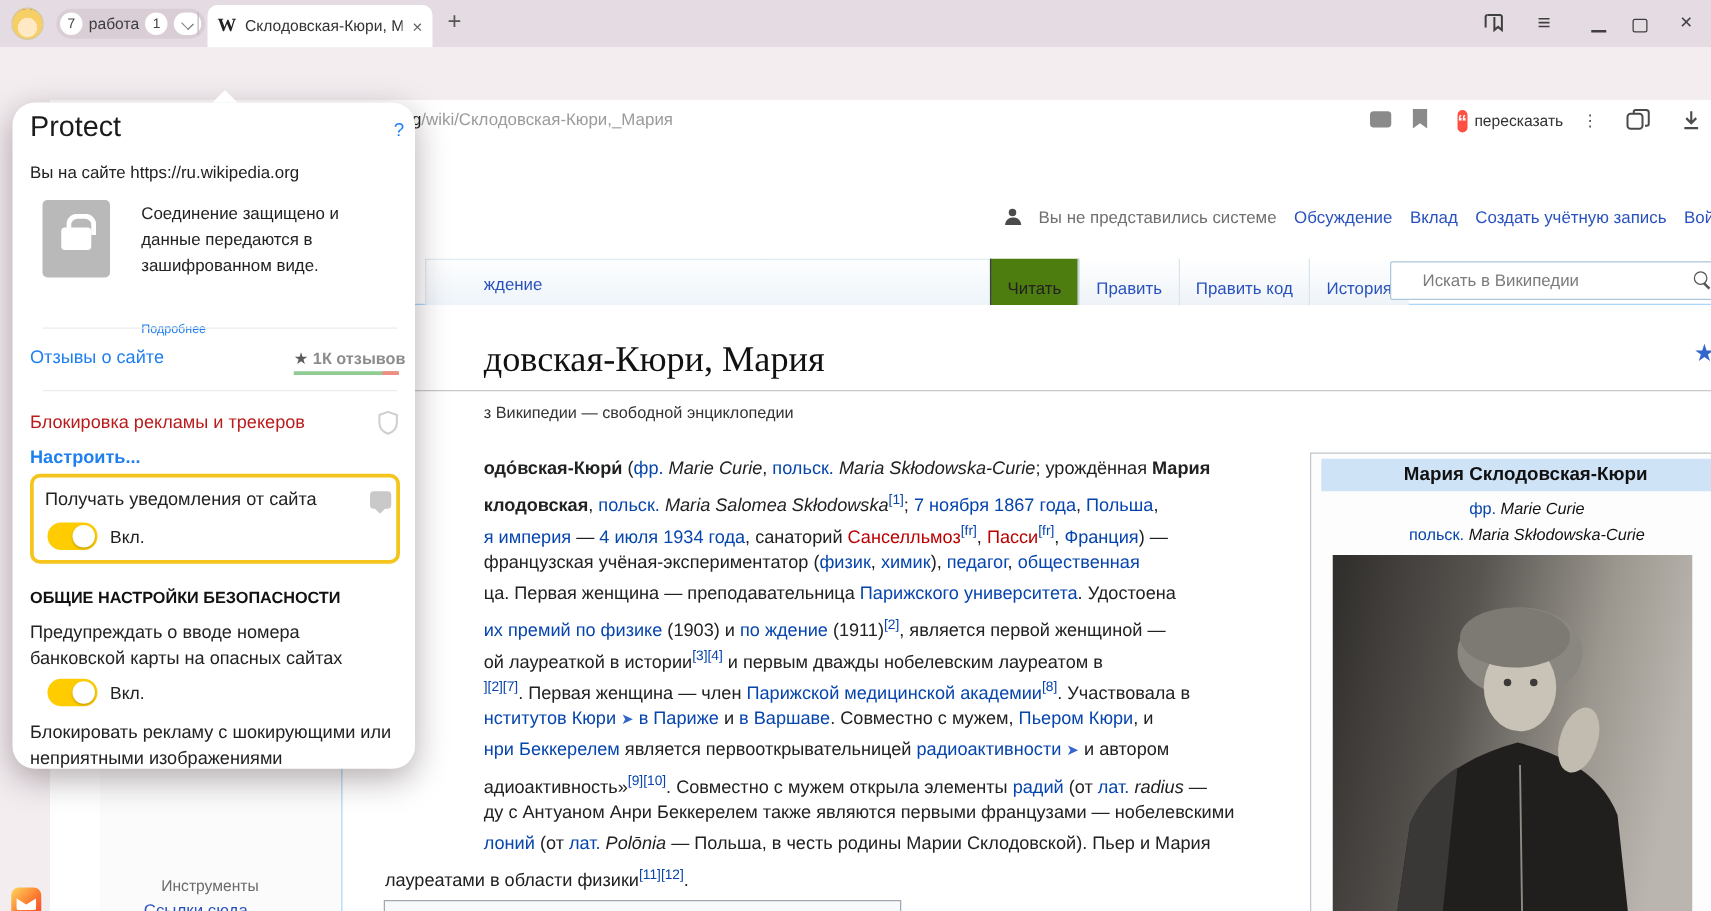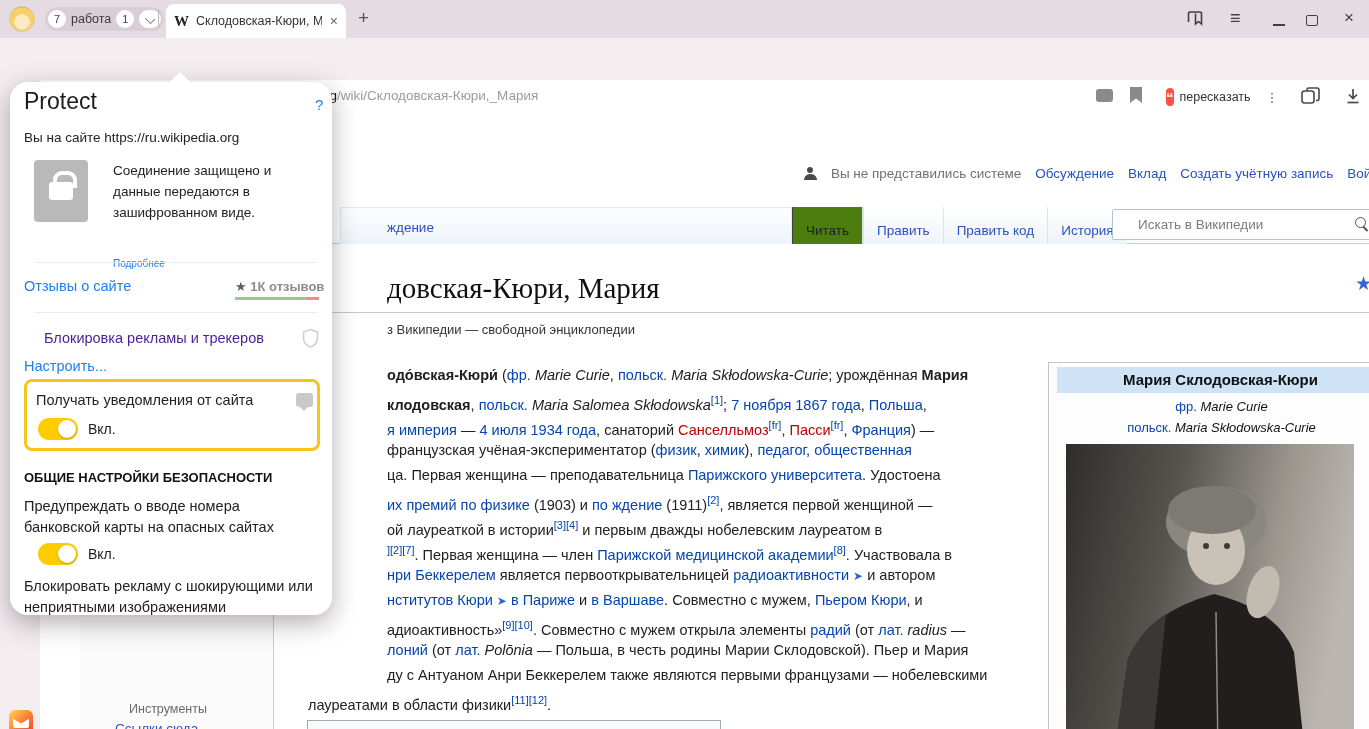--- a/index.html
+++ b/index.html
@@ -204,25 +204,25 @@
 
     <div class="abs article">
         <div class="pline cut"><span class="sg-b">одо́вская-Кюри́</span><span class="sg-p"> (</span><span class="sg-a">фр.</span><span class="sg-i"> Marie Curie</span><span class="sg-p">, </span><span class="sg-a">польск.</span><span class="sg-i"> Maria Skłodowska-Curie</span><span class="sg-p">; урождённая </span><span class="sg-b">Мария</span></div>
         <div class="pline cut"><span class="sg-b">клодовская</span><span class="sg-p">, </span><span class="sg-a">польск.</span><span class="sg-i"> Maria Salomea Skłodowska</span><span class="sg-ref">[1]</span><span class="sg-p">; </span><span class="sg-a">7 ноября 1867 года</span><span class="sg-p">, </span><span class="sg-a">Польша</span><span class="sg-p">,</span></div>
         <div class="pline cut"><span class="sg-a">я империя</span><span class="sg-p"> — </span><span class="sg-a">4 июля 1934 года</span><span class="sg-p">, санаторий </span><span class="sg-r">Санселльмоз</span><span class="sg-ref">[fr]</span><span class="sg-p">, </span><span class="sg-r">Пасси</span><span class="sg-ref">[fr]</span><span class="sg-p">, </span><span class="sg-a">Франция</span><span class="sg-p">) —</span></div>
         <div class="pline cut"><span class="sg-p">французская учёная-экспериментатор (</span><span class="sg-a">физик</span><span class="sg-p">, </span><span class="sg-a">химик</span><span class="sg-p">), </span><span class="sg-a">педагог</span><span class="sg-p">, </span><span class="sg-a">общественная</span></div>
         <div class="pline cut"><span class="sg-p">ца. Первая женщина — преподавательница </span><span class="sg-a">Парижского университета</span><span class="sg-p">. Удостоена</span></div>
         <div class="pline cut"><span class="sg-a">их премий по физике</span><span class="sg-p"> (1903) и </span><span class="sg-a">по ждение</span><span class="sg-p"> (1911)</span><span class="sg-ref">[2]</span><span class="sg-p">, является первой женщиной —</span></div>
         <div class="pline cut"><span class="sg-p">ой лауреаткой в истории</span><span class="sg-ref">[3][4]</span><span class="sg-p"> и первым дважды нобелевским лауреатом в</span></div>
         <div class="pline cut"><span class="sg-ref">][2][7]</span><span class="sg-p">. Первая женщина — член </span><span class="sg-a">Парижской медицинской академии</span><span class="sg-ref">[8]</span><span class="sg-p">. Участвовала в</span></div>
+        <div class="pline cut"><span class="sg-a">нститутов Кюри</span><span class="sg-p"> </span><span class="sg-play">➤</span><span class="sg-p"> </span><span class="sg-a">в Париже</span><span class="sg-p"> и </span><span class="sg-a">в Варшаве</span><span class="sg-p">. Совместно с мужем, </span><span class="sg-a">Пьером Кюри</span><span class="sg-p">, и</span></div>
         <div class="pline cut"><span class="sg-a">нри Беккерелем</span><span class="sg-p"> является первооткрывательницей </span><span class="sg-a">радиоактивности</span><span class="sg-p"> </span><span class="sg-play">➤</span><span class="sg-p"> и автором</span></div>
-        <div class="pline cut"><span class="sg-a">нститутов Кюри</span><span class="sg-p"> </span><span class="sg-play">➤</span><span class="sg-p"> </span><span class="sg-a">в Париже</span><span class="sg-p"> и </span><span class="sg-a">в Варшаве</span><span class="sg-p">. Совместно с мужем, </span><span class="sg-a">Пьером Кюри</span><span class="sg-p">, и</span></div>
         <div class="pline cut"><span class="sg-p">адиоактивность»</span><span class="sg-ref">[9][10]</span><span class="sg-p">. Совместно с мужем открыла элементы </span><span class="sg-a">радий</span><span class="sg-p"> (от </span><span class="sg-a">лат.</span><span class="sg-i"> radius</span><span class="sg-p"> —</span></div>
+        <div class="pline cut"><span class="sg-p">ду с Антуаном Анри Беккерелем также являются первыми французами — нобелевскими</span></div>
         <div class="pline cut"><span class="sg-a">лоний</span><span class="sg-p"> (от </span><span class="sg-a">лат.</span><span class="sg-i"> Polōnia</span><span class="sg-p"> — Польша, в честь родины Марии Склодовской). Пьер и Мария</span></div>
-        <div class="pline cut"><span class="sg-p">ду с Антуаном Анри Беккерелем также являются первыми французами — нобелевскими</span></div>
         <div class="pline"><span class="sg-p">лауреатами в области физики</span><span class="sg-ref">[11][12]</span><span class="sg-p">.</span></div>
       </div>
 
     <div class="abs tocbox">
       
       
     </div>
 
     <div class="abs tools-head">Инструменты</div>
     <div class="abs tools-list">
@@ -352,27 +352,27 @@
       </div>
     <div class="in" style="left:103px;top:78px;width:208px;font-size:13.5px;line-height:21px;color:#222;">Соединение защищено и данные передаются в зашифрованном виде.</div>
     <div class="in" style="left:103px;top:155px;font-size:10px;color:#1e7ff0;margin-top:21px;">Подробнее</div>
 
     <div class="in pp-div" style="top:180px;"></div>
     <div class="in" style="left:14px;top:196px;font-size:14.5px;color:#1e7ff0;">Отзывы о сайте</div>
     <div class="in" style="left:225px;top:197px;font-size:13px;color:#8c8c8c;font-weight:bold;"><span class="pp-revstar">★</span> <span>1К отзывов</span></div>
     <div class="in pp-revbar" style="position:absolute;left:225px;top:215px;"></div>
     <div class="in pp-div" style="top:230px;"></div>
 
-    <div class="in" style="left:14px;top:248px;font-size:14.5px;color:#4c1d95;margin-left:20px;">Блокировка рекламы и трекеров</div>
+    <div class="in" style="left:14px;top:248px;font-size:14.5px;color:#b91c1c;">Блокировка рекламы и трекеров</div>
     <div class="in" style="left:292px;top:246px;">
       <svg width="17" height="20" viewBox="0 0 17 20">
           <path d="M8.5 1.5 L15.5 4 V10 C15.5 15 12 17.8 8.5 19 C5 17.8 1.5 15 1.5 10 V4 Z" fill="none" stroke="#cfcfcf" stroke-width="1.6"></path>
         </svg>
     </div>
-    <div class="in" style="left:14px;top:276px;font-size:14.5px;color:#1e7ff0;">Настроить...</div>
+    <div class="in" style="left:14px;top:276px;font-size:14.5px;color:#1e7ff0;font-weight:bold;">Настроить...</div>
 
     <div class="in pp-ybox" style="position:absolute;left:14px;top:297px;"></div>
     <div class="in" style="left:26px;top:310px;font-size:14.5px;color:#222;">Получать уведомления от сайта</div>
     <div class="in pp-comment" style="position:absolute;left:286px;top:311px;"></div>
     <div class="in toggle" style="position:absolute;left:28px;top:336px;"></div>
     <div class="in tg-on-label" style="position:absolute;left:78px;top:339px;">Вкл.</div>
 
     <div class="in" style="left:14px;top:388px;font-size:13px;font-weight:bold;color:#111;">ОБЩИЕ НАСТРОЙКИ БЕЗОПАСНОСТИ</div>
     <div class="in" style="left:14px;top:414px;width:292px;font-size:14.5px;line-height:21px;color:#222;">Предупреждать о вводе номера банковской карты на опасных сайтах</div>
     <div class="in toggle" style="position:absolute;left:28px;top:461px;"></div>

